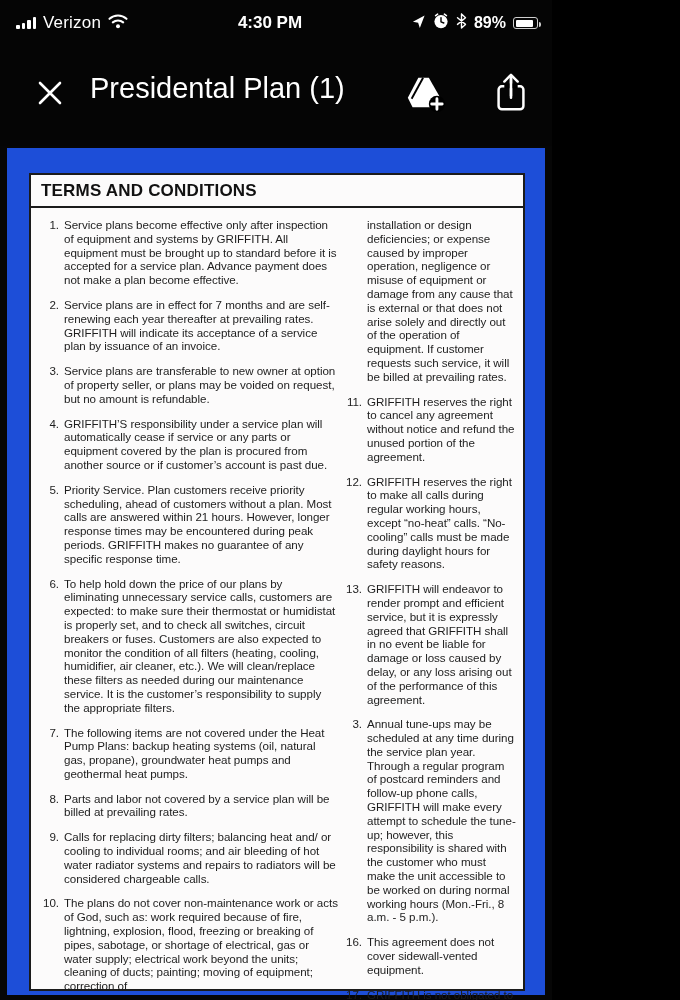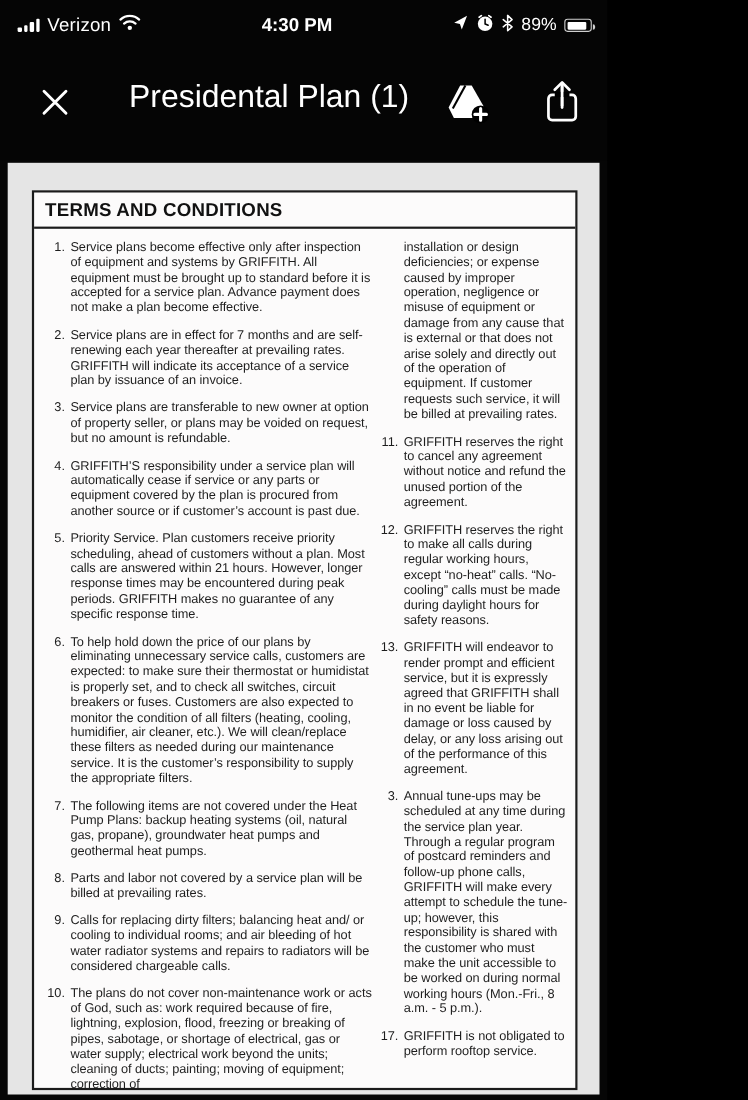--- a/index.html
+++ b/index.html
@@ -10,40 +10,40 @@
 
   
   .statusbar {
     position:absolute; top:0; left:0; right:0; height:42px;
     display:flex; align-items:center; justify-content:space-between;
     padding:4px 14px 0 16px; color:#fff;
   }
   .sb-left, .sb-right { display:flex; align-items:center; gap:7px; }
   .sb-carrier { font-size:17px; font-weight:400; letter-spacing:.2px; }
   .sb-time { position:absolute; left:0; right:12px; text-align:center; font-size:17px; font-weight:600; }
-  .sb-pct { font-size:16px; font-weight:400; }
+  .sb-pct { font-size:16px; font-weight:700; }
   .sig { display:flex; align-items:flex-end; gap:2px; height:12px; }
   .sig i { display:block; width:3.5px; background:#fff; border-radius:1px; }
   .batt { position:relative; width:25px; height:12px; border:1px solid #cfcfcf; border-radius:3px; padding:1.5px; }
   .batt i { display:block; height:100%; width:88%; background:#fff; border-radius:1px; }
   .batt:after { content:""; position:absolute; right:-4px; top:3.5px; width:2.5px; height:5px; background:#cfcfcf; border-radius:0 2px 2px 0; }
 
   
   .navbar {
     position:absolute; top:42px; left:0; right:0; height:104px;
     display:flex; align-items:center; color:#fff;
   }
   .nav-close { position:absolute; left:32px; top:34px; width:36px; height:36px; background:none; border:none; cursor:pointer; }
-  .nav-title { position:absolute; left:90px; right:180px; top:30px; text-align:right; font-size:29px; font-weight:400; color:#fff; white-space:nowrap; }
+  .nav-title { position:absolute; left:90px; right:180px; top:30px; text-align:left; font-size:29px; font-weight:400; color:#fff; white-space:nowrap; }
   .nav-actions { position:absolute; right:20px; top:30px; display:flex; gap:44px; align-items:center; }
   .nav-btn { background:none; border:none; cursor:pointer; width:42px; height:42px; }
 
   
   .viewer { position:absolute; top:146px; left:0; right:0; bottom:0; background:#060606; padding:2px 7px 5px 7px; }
-  .page { width:100%; height:100%; background:#e5e5e5; position:relative; }
+  .page { width:100%; height:100%; background:#1d4ed8; position:relative; }
 
   .docbox {
     position:absolute; left:22px; right:20px; top:25px; height:818px;
     border:2px solid #1b1b1b; background:#fcfbfb;
   }
   .dochdr {
     border-bottom:2px solid #1b1b1b; padding:6px 10px 5px 10px;
     font-size:17px; font-weight:700; color:#111; letter-spacing:.2px;
   }
   .cols { display:flex; padding:10px 6px 0 11px; color:#1d1d1d; }
@@ -209,20 +209,24 @@
               </div>
             <div class="item">
                 <span class="num">13.</span>
                 <span class="txt">GRIFFITH will endeavor to render prompt and efficient service, but it is expressly agreed that GRIFFITH shall in no event be liable for damage or loss caused by delay, or any loss arising out of the performance of this agreement.</span>
               </div>
             <div class="item">
                 <span class="num">3.</span>
                 <span class="txt">Annual tune-ups may be scheduled at any time during the service plan year. Through a regular program of postcard reminders and follow-up phone calls, GRIFFITH will make every attempt to schedule the tune-up; however, this responsibility is shared with the customer who must make the unit accessible to be worked on during normal working hours (Mon.-Fri., 8 a.m. - 5 p.m.).</span>
               </div>
             <div class="item">
+                <span class="num">16.</span>
+                <span class="txt">This agreement does not cover sidewall-vented equipment.</span>
+              </div>
+            <div class="item">
                 <span class="num">17.</span>
                 <span class="txt">GRIFFITH is not obligated to perform rooftop service.</span>
               </div>
 
             <div class="logo">
               <span class="logo-dog">
                 <svg width="222" height="222" viewBox="0 0 250 250">
                   <ellipse cx="118" cy="100" rx="84" ry="82" fill="none" stroke="#8a8a8a" stroke-width="1.6" stroke-dasharray="1.5 2.5"></ellipse>
 
                   <path d="M40 208 C60 198 170 196 190 206 C175 218 60 220 40 208 Z" fill="#151515"></path>

